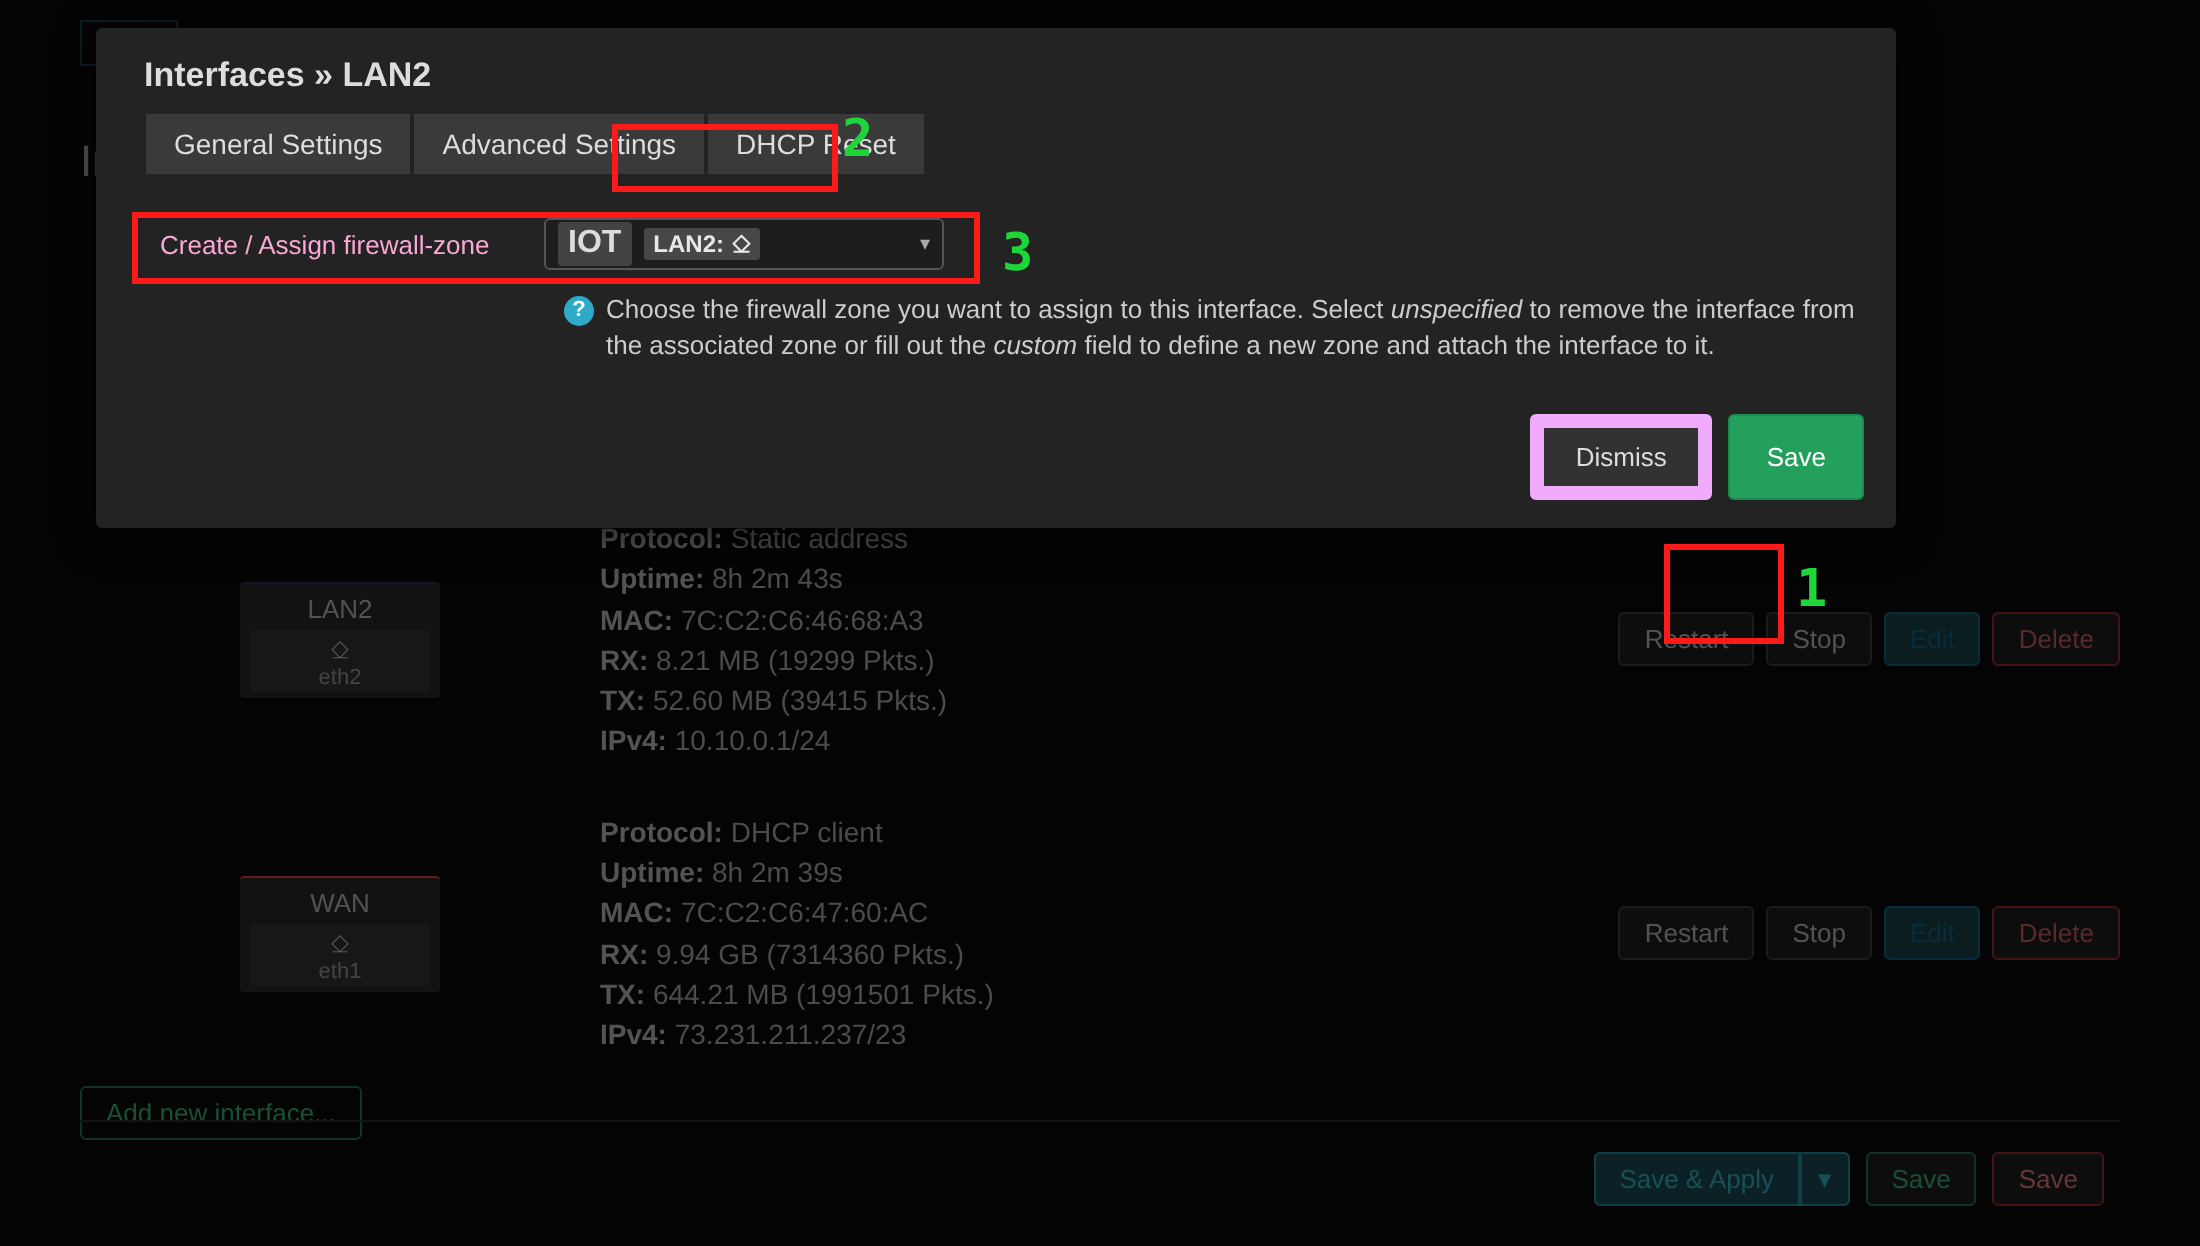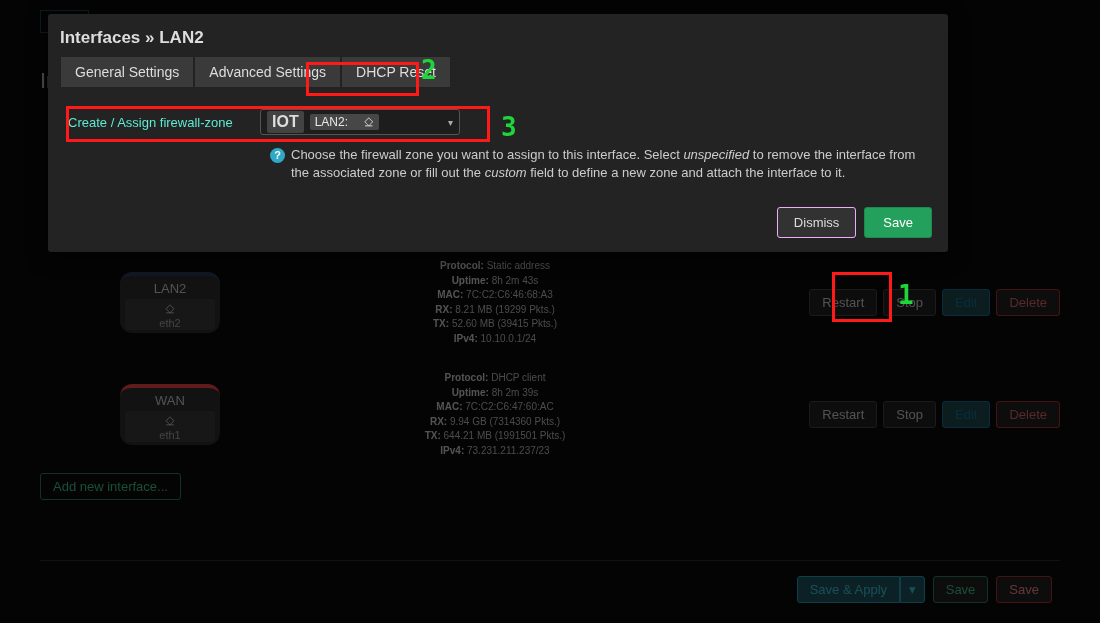--- a/index.html
+++ b/index.html
@@ -37,27 +37,27 @@
 
 .iface-left {
   width: 260px;
   display: flex;
   flex-direction: column;
   align-items: center;
 }
 
 .iface-badge {
   width: 100px;
-  border-top: 4px solid #ef4444;
+  border-top: 1px solid #ef4444;
   background: #2e2e2e;
   text-align: center;
   padding: 5px 0 3px 0;
   color: #ccc;
   font-size: 13px;
-  border-radius: 12px;
+  border-radius: 2px;
   position: relative;
 }
 .iface-badge.blue { border-top-color: #2e3d59; }
 
 .iface-port {
   background: #3a3a3a;
   margin: 3px auto 0 auto;
   width: 90px;
   border-radius: 3px;
   padding: 3px 0 1px 0;
@@ -70,22 +70,21 @@
 .port-name {
   color: #aaa;
   font-size: 11px;
   margin-top: 1px;
 }
 
 .iface-mid {
   width: 390px;
   color: #bbb;
   line-height: 1.45;
-  font-size: 10px;
-  text-align: center;
+  font-size: 14px;
 }
 .iface-mid b { color: #d0d0d0; }
 
 .iface-actions {
   display: flex;
   gap: 6px;
   margin-left: auto;
 }
 
 .btn {
@@ -133,21 +132,21 @@
 }
 
 .modal {
   position: absolute;
   top: 14px;
   left: 48px;
   width: 900px;
   background: #232323;
   color: #ddd;
   border-radius: 3px;
-  padding: 14px 16px 14px 12px;
+  padding: 14px 16px 14px 24px;
   box-shadow: 0 4px 20px rgba(0,0,0,0.6);
 }
 
 .modal-title {
   font-size: 17px;
   font-weight: bold;
   margin-bottom: 8px;
 }
 
 .tab-row { display:flex; gap:0; margin-bottom: 18px; }
@@ -163,21 +162,21 @@
 
 .form-row {
   display: flex;
   align-items:center;
   gap: 14px;
   padding: 3px 8px;
 }
 
 .form-label {
   width: 178px;
-  color: #5eead4;
+  color: #f9a8d4;
   font-size: 13px;
 }
 
 .zone-select {
   display:flex;
   align-items:center;
   background:#1d1d1d;
   border:1px solid #555;
   border-radius:3px;
   padding:3px 6px;
@@ -192,24 +191,24 @@
   padding:2px 5px;
   border-radius:2px;
   font-weight:bold;
 }
 .zone-iface-chip {
   background:#474747;
   color:#e8e8e8;
   font-size:12px;
   padding:1px 5px;
   border-radius:2px;
-  font-weight:normal;
+  font-weight:bold;
   display:inline-flex;
   align-items:center;
-  gap:16px;
+  gap:4px;
 }
 .zone-caret { color:#aaa; font-size:10px; }
 
 .help-row {
   display:flex;
   gap:6px;
   margin-top: 8px;
   margin-left: 210px;
   font-size: 13px;
   line-height: 1.4;
@@ -222,21 +221,21 @@
   flex-shrink:0;margin-top:2px;
 }
 .help-row em { color:#ccc; }
 
 .modal-footer {
   display:flex;
   justify-content:flex-end;
   gap:8px;
   margin-top: 25px;
 }
-.btn.dismiss { background:#323232; color:#ddd; border:1px solid #f0abfc; padding:7px 16px;}
+.btn.dismiss { background:#323232; color:#ddd; border:7px solid #f0abfc; padding:7px 16px;}
 .btn.save-green { background:#24a05d; color:#fff; border:1px solid #1d8b4f; padding:7px 18px; }
 
 
 .anno-box { position:absolute; border:3px solid #ff1a1a; pointer-events:none; }
 .anno-box.a1 { left: 832px; top: 272px; width: 60px; height: 50px; }
 .anno-box.a2 { left: 306px; top: 62px;  width: 113px; height: 34px; }
 .anno-box.a3 { left: 66px;  top: 106px; width: 424px; height: 36px; }
 
 .anno-num {
   position:absolute;

